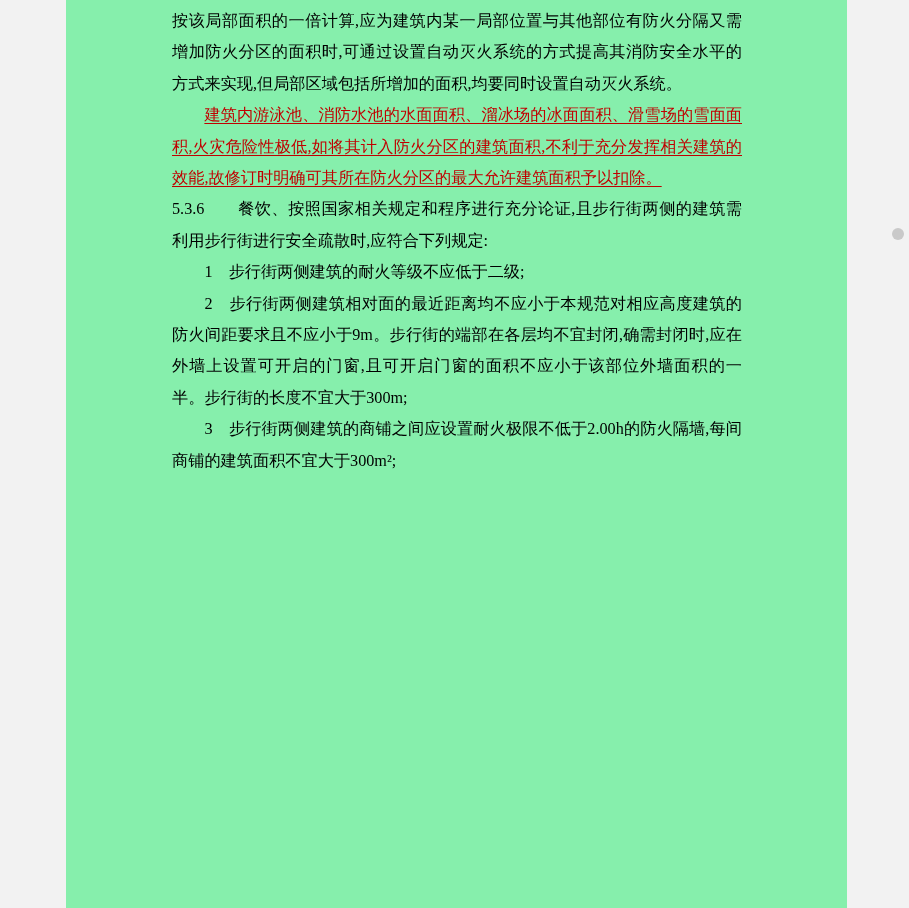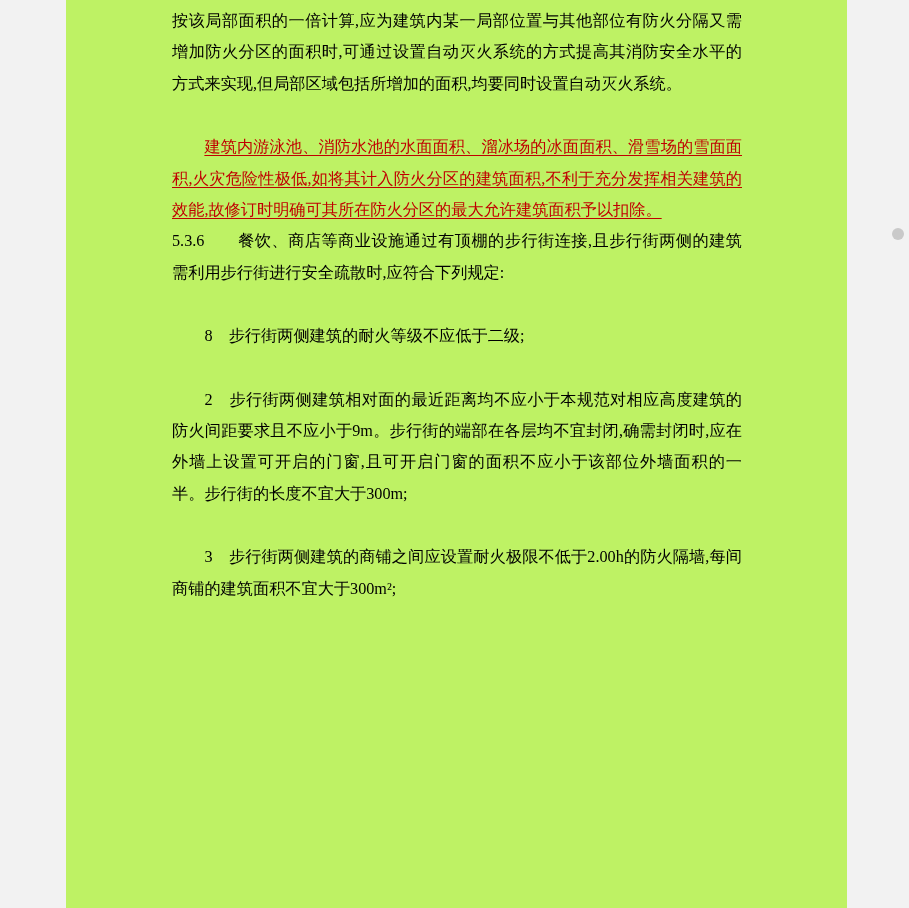--- a/index.html
+++ b/index.html
@@ -46,42 +46,41 @@
     height: 12px;
     border-radius: 6px;
     background: #c9c9c9;
   }
   .content {
     position: absolute;
     left: 66px;
     top: 0;
     width: 781px;
     height: 908px;
-    background: #bef264;
+    background: #86efac;
     padding: 0;
     box-sizing: border-box;
   }
   .text-col {
     position: absolute;
     left: 106px;
     top: 6px;
     width: 570px;
   }
   p {
     margin: 0 0 0 0;
     font-size: 16.2px;
     line-height: 31.4px;
     color: #000000;
     text-align: justify;
     text-justify: inter-ideograph;
     letter-spacing: 0px;
   }
   p.indent {
     text-indent: 2em;
-    margin-top: 32px;
   }
   p.hang {
     text-indent: 0;
   }
   .revised {
     color: #c00000;
     text-decoration: underline;
     text-decoration-color: #c00000;
     text-underline-offset: 3px;
   }
@@ -93,21 +92,21 @@
 
   <div class="left-gutter"></div>
   <div class="right-gutter">
     <div class="scroll-thumb"></div>
   </div>
 
   <div class="content">
     <div class="text-col">
       <p class="hang">按该局部面积的一倍计算,应为建筑内某一局部位置与其他部位有防火分隔又需增加防火分区的面积时,可通过设置自动灭火系统的方式提高其消防安全水平的方式来实现,但局部区域包括所增加的面积,均要同时设置自动灭火系统。</p>
       <p class="indent revised">建筑内游泳池、消防水池的水面面积、溜冰场的冰面面积、滑雪场的雪面面积,火灾危险性极低,如将其计入防火分区的建筑面积,不利于充分发挥相关建筑的效能,故修订时明确可其所在防火分区的最大允许建筑面积予以扣除。</p>
-      <p class="hang">5.3.6　　餐饮、商店等商业设施通过有顶棚的步行街连接,且步行街两侧的建筑需利用步行街进行安全疏散时,应符合下列规定:</p>
-      <p class="indent">8　步行街两侧建筑的耐火等级不应低于二级;</p>
+      <p class="hang">5.3.6　　餐饮、按照国家相关规定和程序进行充分论证,且步行街两侧的建筑需利用步行街进行安全疏散时,应符合下列规定:</p>
+      <p class="indent">1　步行街两侧建筑的耐火等级不应低于二级;</p>
       <p class="indent">2　步行街两侧建筑相对面的最近距离均不应小于本规范对相应高度建筑的防火间距要求且不应小于9m。步行街的端部在各层均不宜封闭,确需封闭时,应在外墙上设置可开启的门窗,且可开启门窗的面积不应小于该部位外墙面积的一半。步行街的长度不宜大于300m;</p>
       <p class="indent">3　步行街两侧建筑的商铺之间应设置耐火极限不低于2.00h的防火隔墙,每间商铺的建筑面积不宜大于300m²;</p>
 
     </div>
   </div>
 
 </div>
 
 </body></html>

